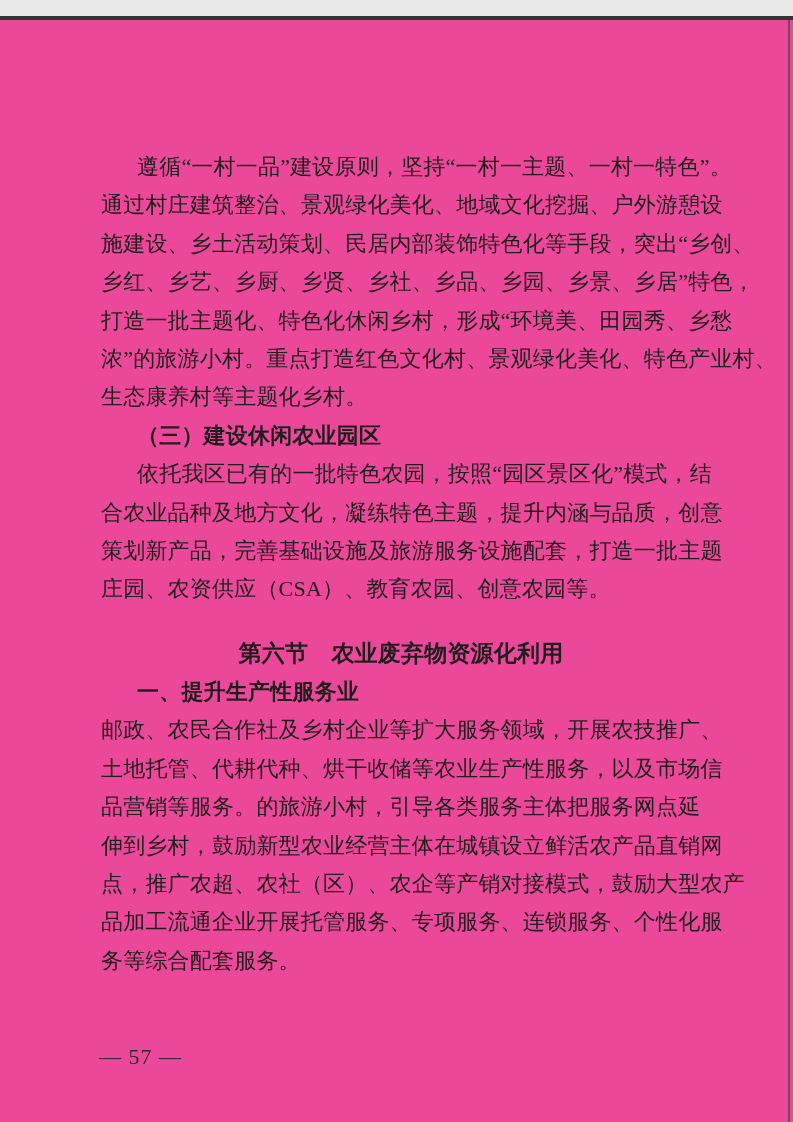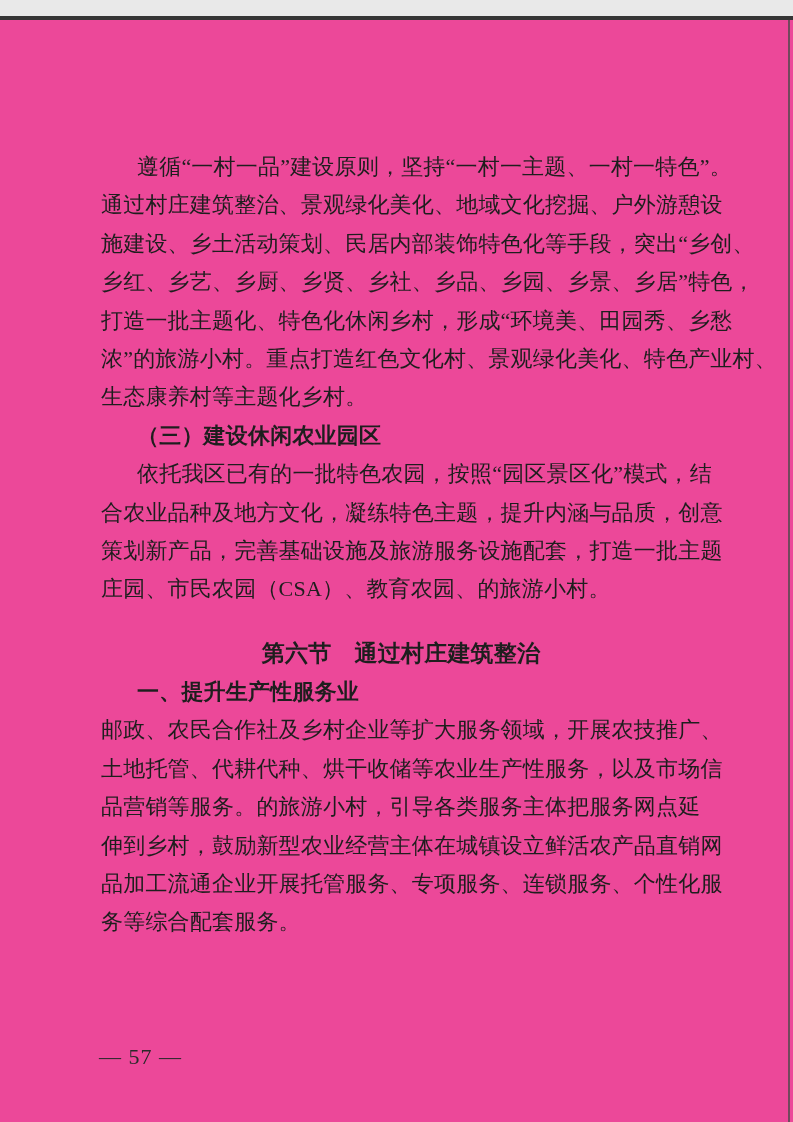--- a/index.html
+++ b/index.html
@@ -92,32 +92,33 @@
         <div class="line">浓”的旅游小村。重点打造红色文化村、景观绿化美化、特色产业村、</div>
         <div class="line">生态康养村等主题化乡村。</div>
       </div>
       <div class="block heading">
         <div class="line indent">（三）建设休闲农业园区</div>
       </div>
       <div class="block paragraph">
         <div class="line indent">依托我区已有的一批特色农园，按照“园区景区化”模式，结</div>
         <div class="line">合农业品种及地方文化，凝练特色主题，提升内涵与品质，创意</div>
         <div class="line">策划新产品，完善基础设施及旅游服务设施配套，打造一批主题</div>
-        <div class="line">庄园、市民农园（CSA）、教育农园、的旅游小村。</div>
+        <div class="line">庄园、农资供应（CSA）、教育农园、创意农园等。</div>
       </div>
       <div class="block section-title">
-        <div class="line">第六节　通过村庄建筑整治</div>
+        <div class="line">第六节　农业废弃物资源化利用</div>
       </div>
       <div class="block sub-heading">
         <div class="line indent">一、提升生产性服务业</div>
       </div>
       <div class="block paragraph">
         <div class="line">邮政、农民合作社及乡村企业等扩大服务领域，开展农技推广、</div>
         <div class="line">土地托管、代耕代种、烘干收储等农业生产性服务，以及市场信</div>
         <div class="line">品营销等服务。的旅游小村，引导各类服务主体把服务网点延</div>
         <div class="line">伸到乡村，鼓励新型农业经营主体在城镇设立鲜活农产品直销网</div>
+        <div class="line">点，推广农超、农社（区）、农企等产销对接模式，鼓励大型农产</div>
         <div class="line">品加工流通企业开展托管服务、专项服务、连锁服务、个性化服</div>
         <div class="line">务等综合配套服务。</div>
       </div>
     </div>
 
   <div class="page-number">— 57 —</div>
 </div>
 
 </body></html>

